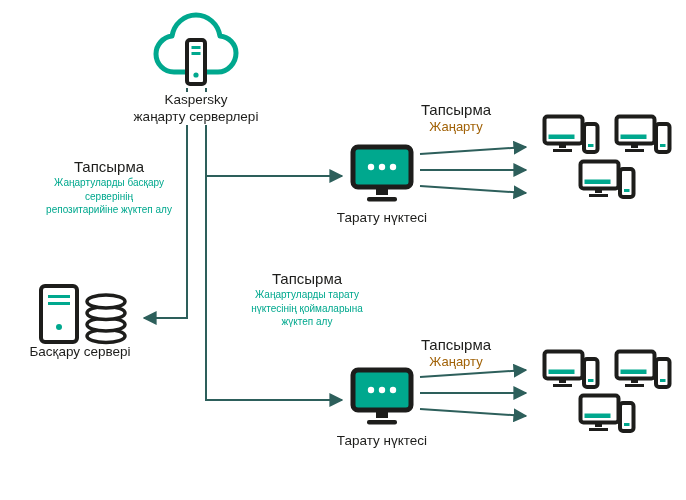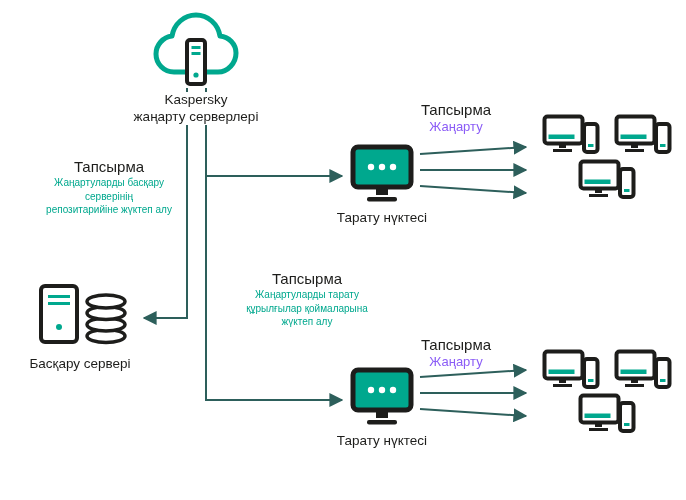--- a/index.html
+++ b/index.html
@@ -6,21 +6,21 @@
   body{font-family:"Liberation Sans", sans-serif;}
   .canvas{position:relative;width:686px;height:500px;background:#ffffff;overflow:hidden;}
   .edges{position:absolute;left:0;top:0;width:686px;height:500px;pointer-events:none;}
   .abs{position:absolute;}
   .icon svg{display:block;}
   .node-label{color:#1d1d1b;font-size:13.5px;line-height:16.5px;text-align:center;white-space:pre-line;}
   .bg-white{background:#ffffff;}
   .task{text-align:center;}
   .task-title{color:#1d1d1b;font-size:15px;line-height:15px;margin-bottom:2px;}
   .task-desc{color:#00a88e;font-size:10px;line-height:13.5px;white-space:pre-line;}
-  .task-action{color:#8b5cf6;font-size:13px;line-height:16px;}
+  .task-action{color:#a16207;font-size:13px;line-height:16px;}
 </style>
 </head>
 <body>
 
 <div class="canvas">
 
   <svg class="edges" width="686" height="500" viewBox="0 0 686 500">
     <defs>
       <marker id="ah" viewBox="0 0 10 10" refX="9" refY="5" markerWidth="7" markerHeight="7" orient="auto">
         <path d="M0 0 L10 5 L0 10 Z" fill="#2d5f5b"></path>
@@ -67,26 +67,26 @@
       <rect x="10" y="19" width="22" height="3" fill="#00a88e"></rect>
       <circle cx="21" cy="44" r="3" fill="#00a88e"></circle>
       <g fill="#ffffff" stroke="#1d1d1b" stroke-width="3.5">
         <ellipse cx="68" cy="53" rx="19" ry="6.5"></ellipse>
         <ellipse cx="68" cy="41.5" rx="19" ry="6.5"></ellipse>
         <ellipse cx="68" cy="30" rx="19" ry="6.5"></ellipse>
         <ellipse cx="68" cy="18.5" rx="19" ry="6.5"></ellipse>
       </g>
     </svg>
   </div>
-  <div class="abs node-label" style="left:10px;top:356px;width:140px;">Басқару сервері</div>
+  <div class="abs node-label" style="left:10px;top:344px;width:140px;">Басқару сервері</div>
 
   <div class="abs task" style="left:222px;top:271px;width:170px;">
     <div class="task-title">Тапсырма</div>
     <div class="task-desc">Жаңартуларды тарату
-құрылғылар қоймаларына
+нүктесінің қоймаларына
 жүктеп алу</div>
   </div>
 
   <div class="abs icon" style="left:350px;top:144px;width:64px;height:62px;">
     <svg width="64" height="62" viewBox="0 0 64 62">
       <rect x="3" y="3" width="58" height="40" rx="5" fill="#00a88e" stroke="#1d1d1b" stroke-width="5"></rect>
       <circle cx="21" cy="23" r="3.2" fill="#ffffff"></circle>
       <circle cx="32" cy="23" r="3.2" fill="#ffffff"></circle>
       <circle cx="43" cy="23" r="3.2" fill="#ffffff"></circle>
       <rect x="26" y="44" width="12" height="7" fill="#1d1d1b"></rect>

